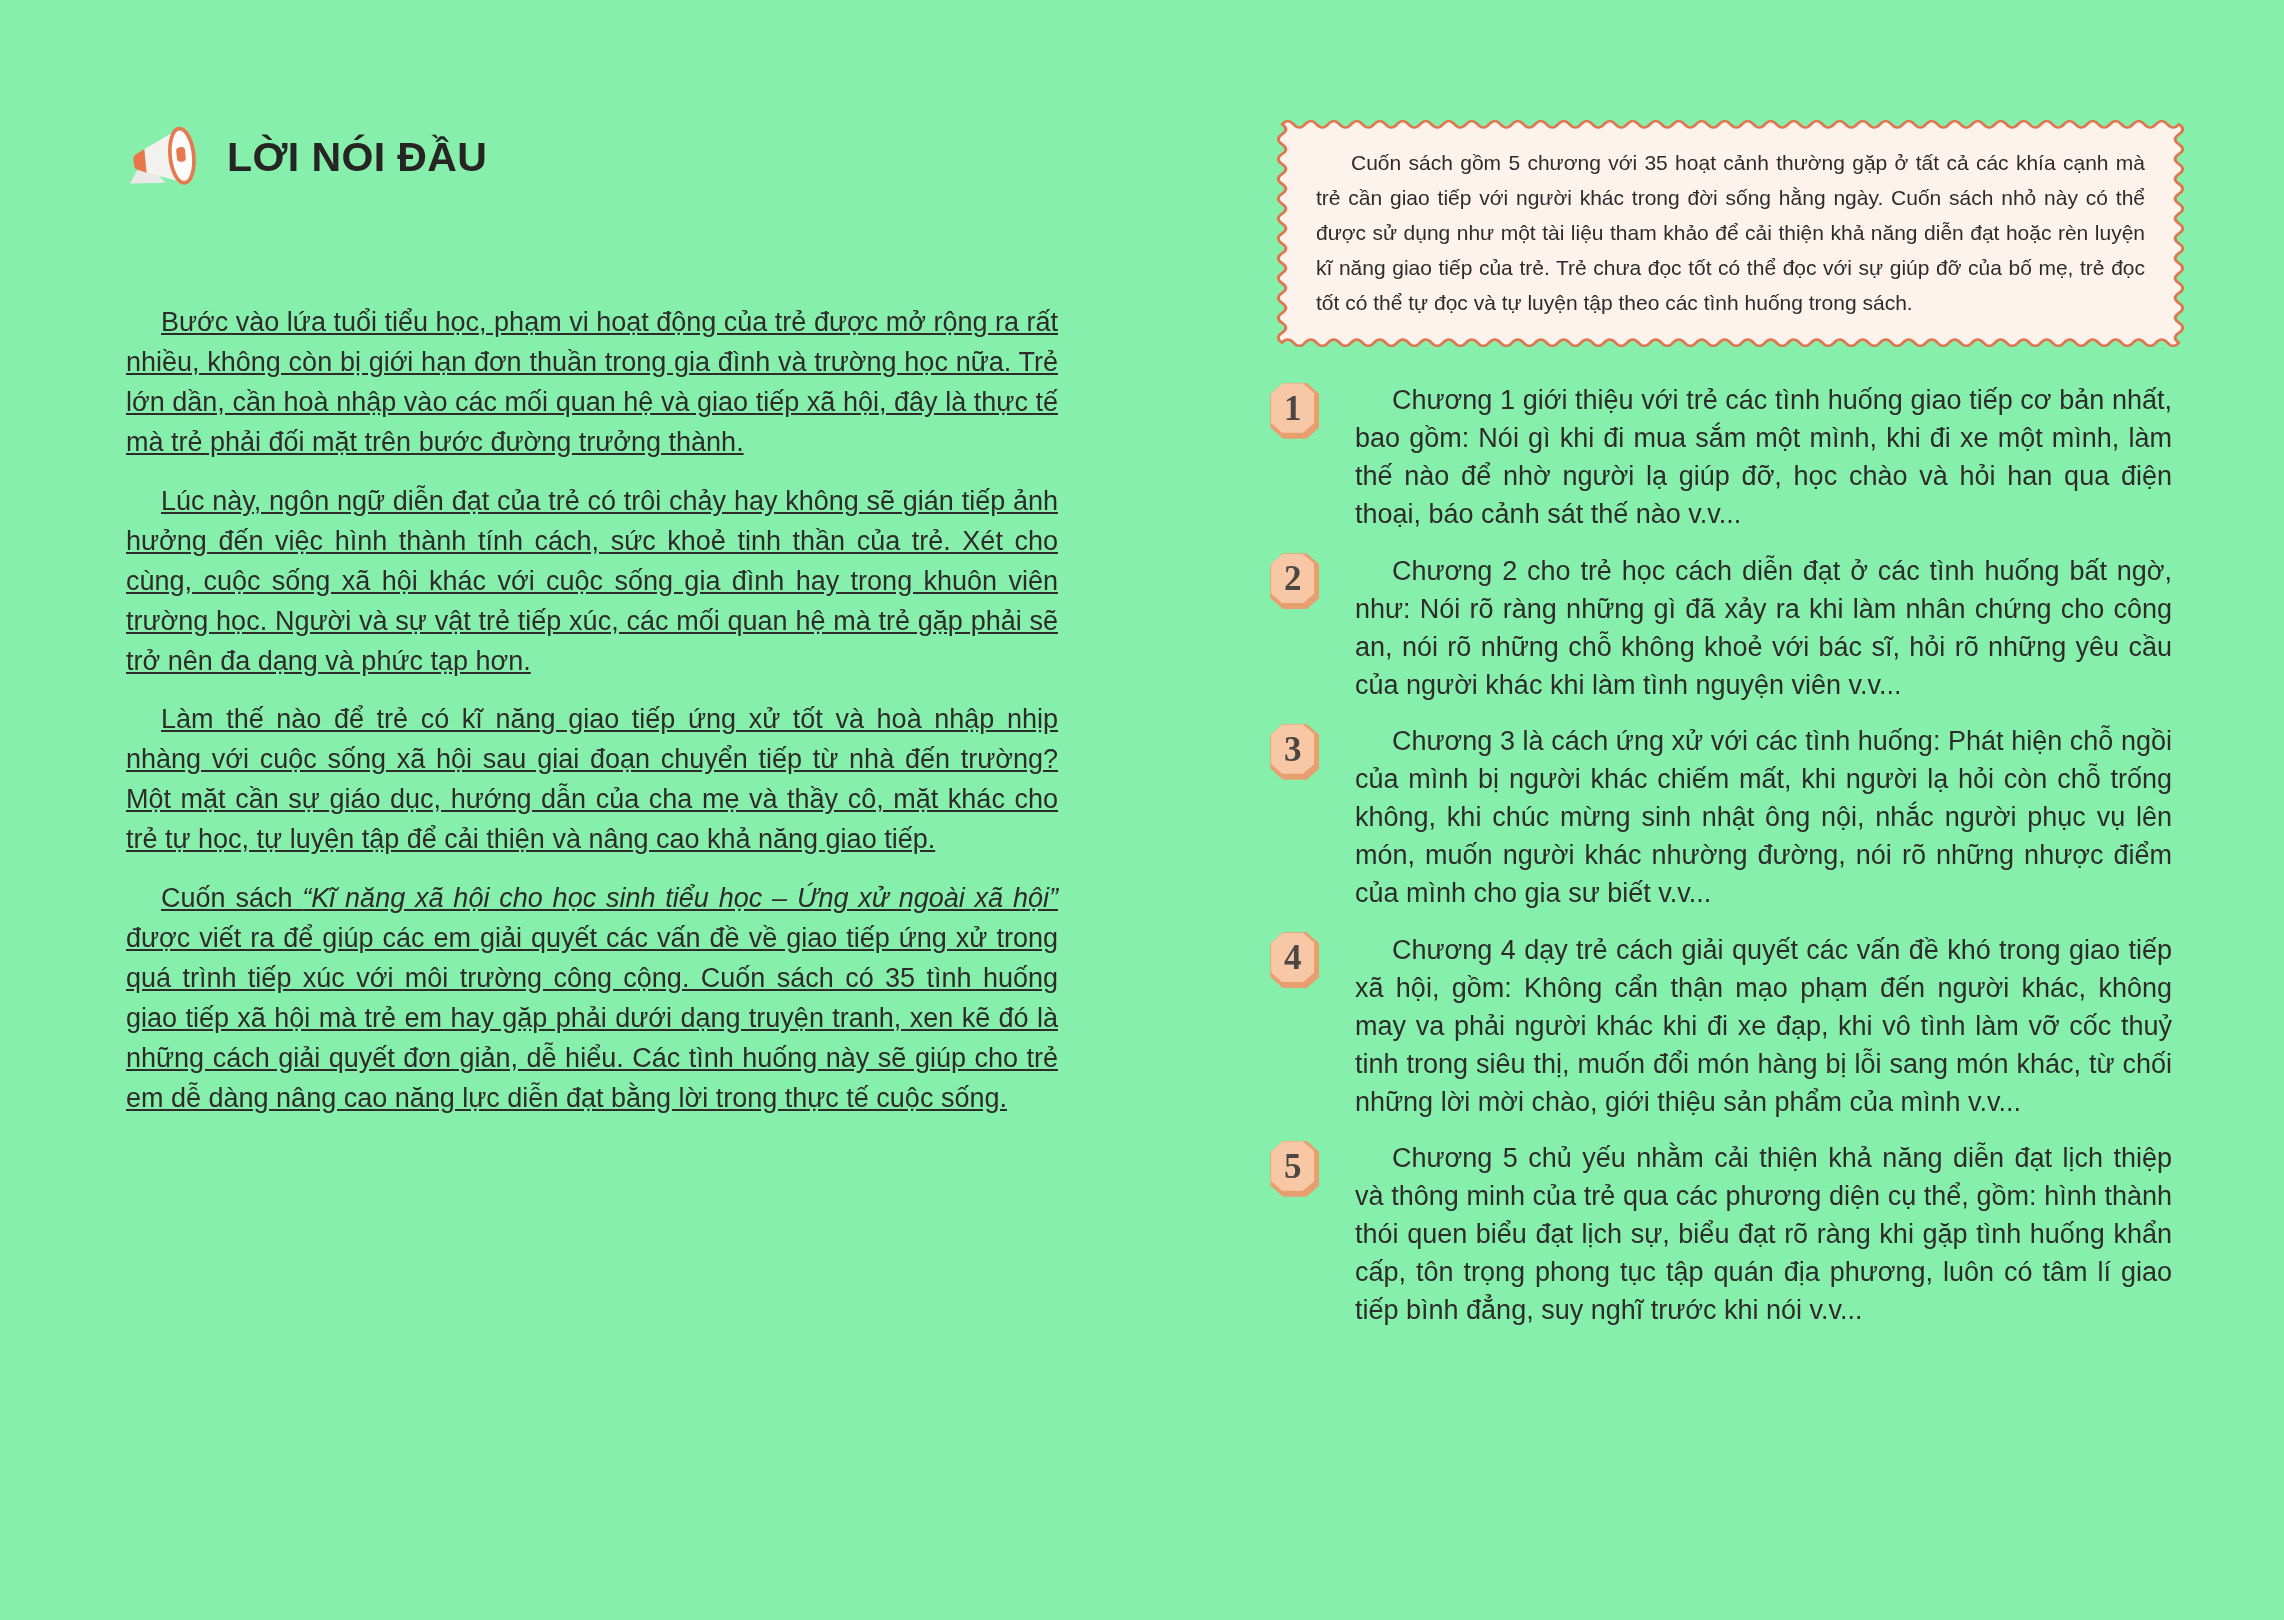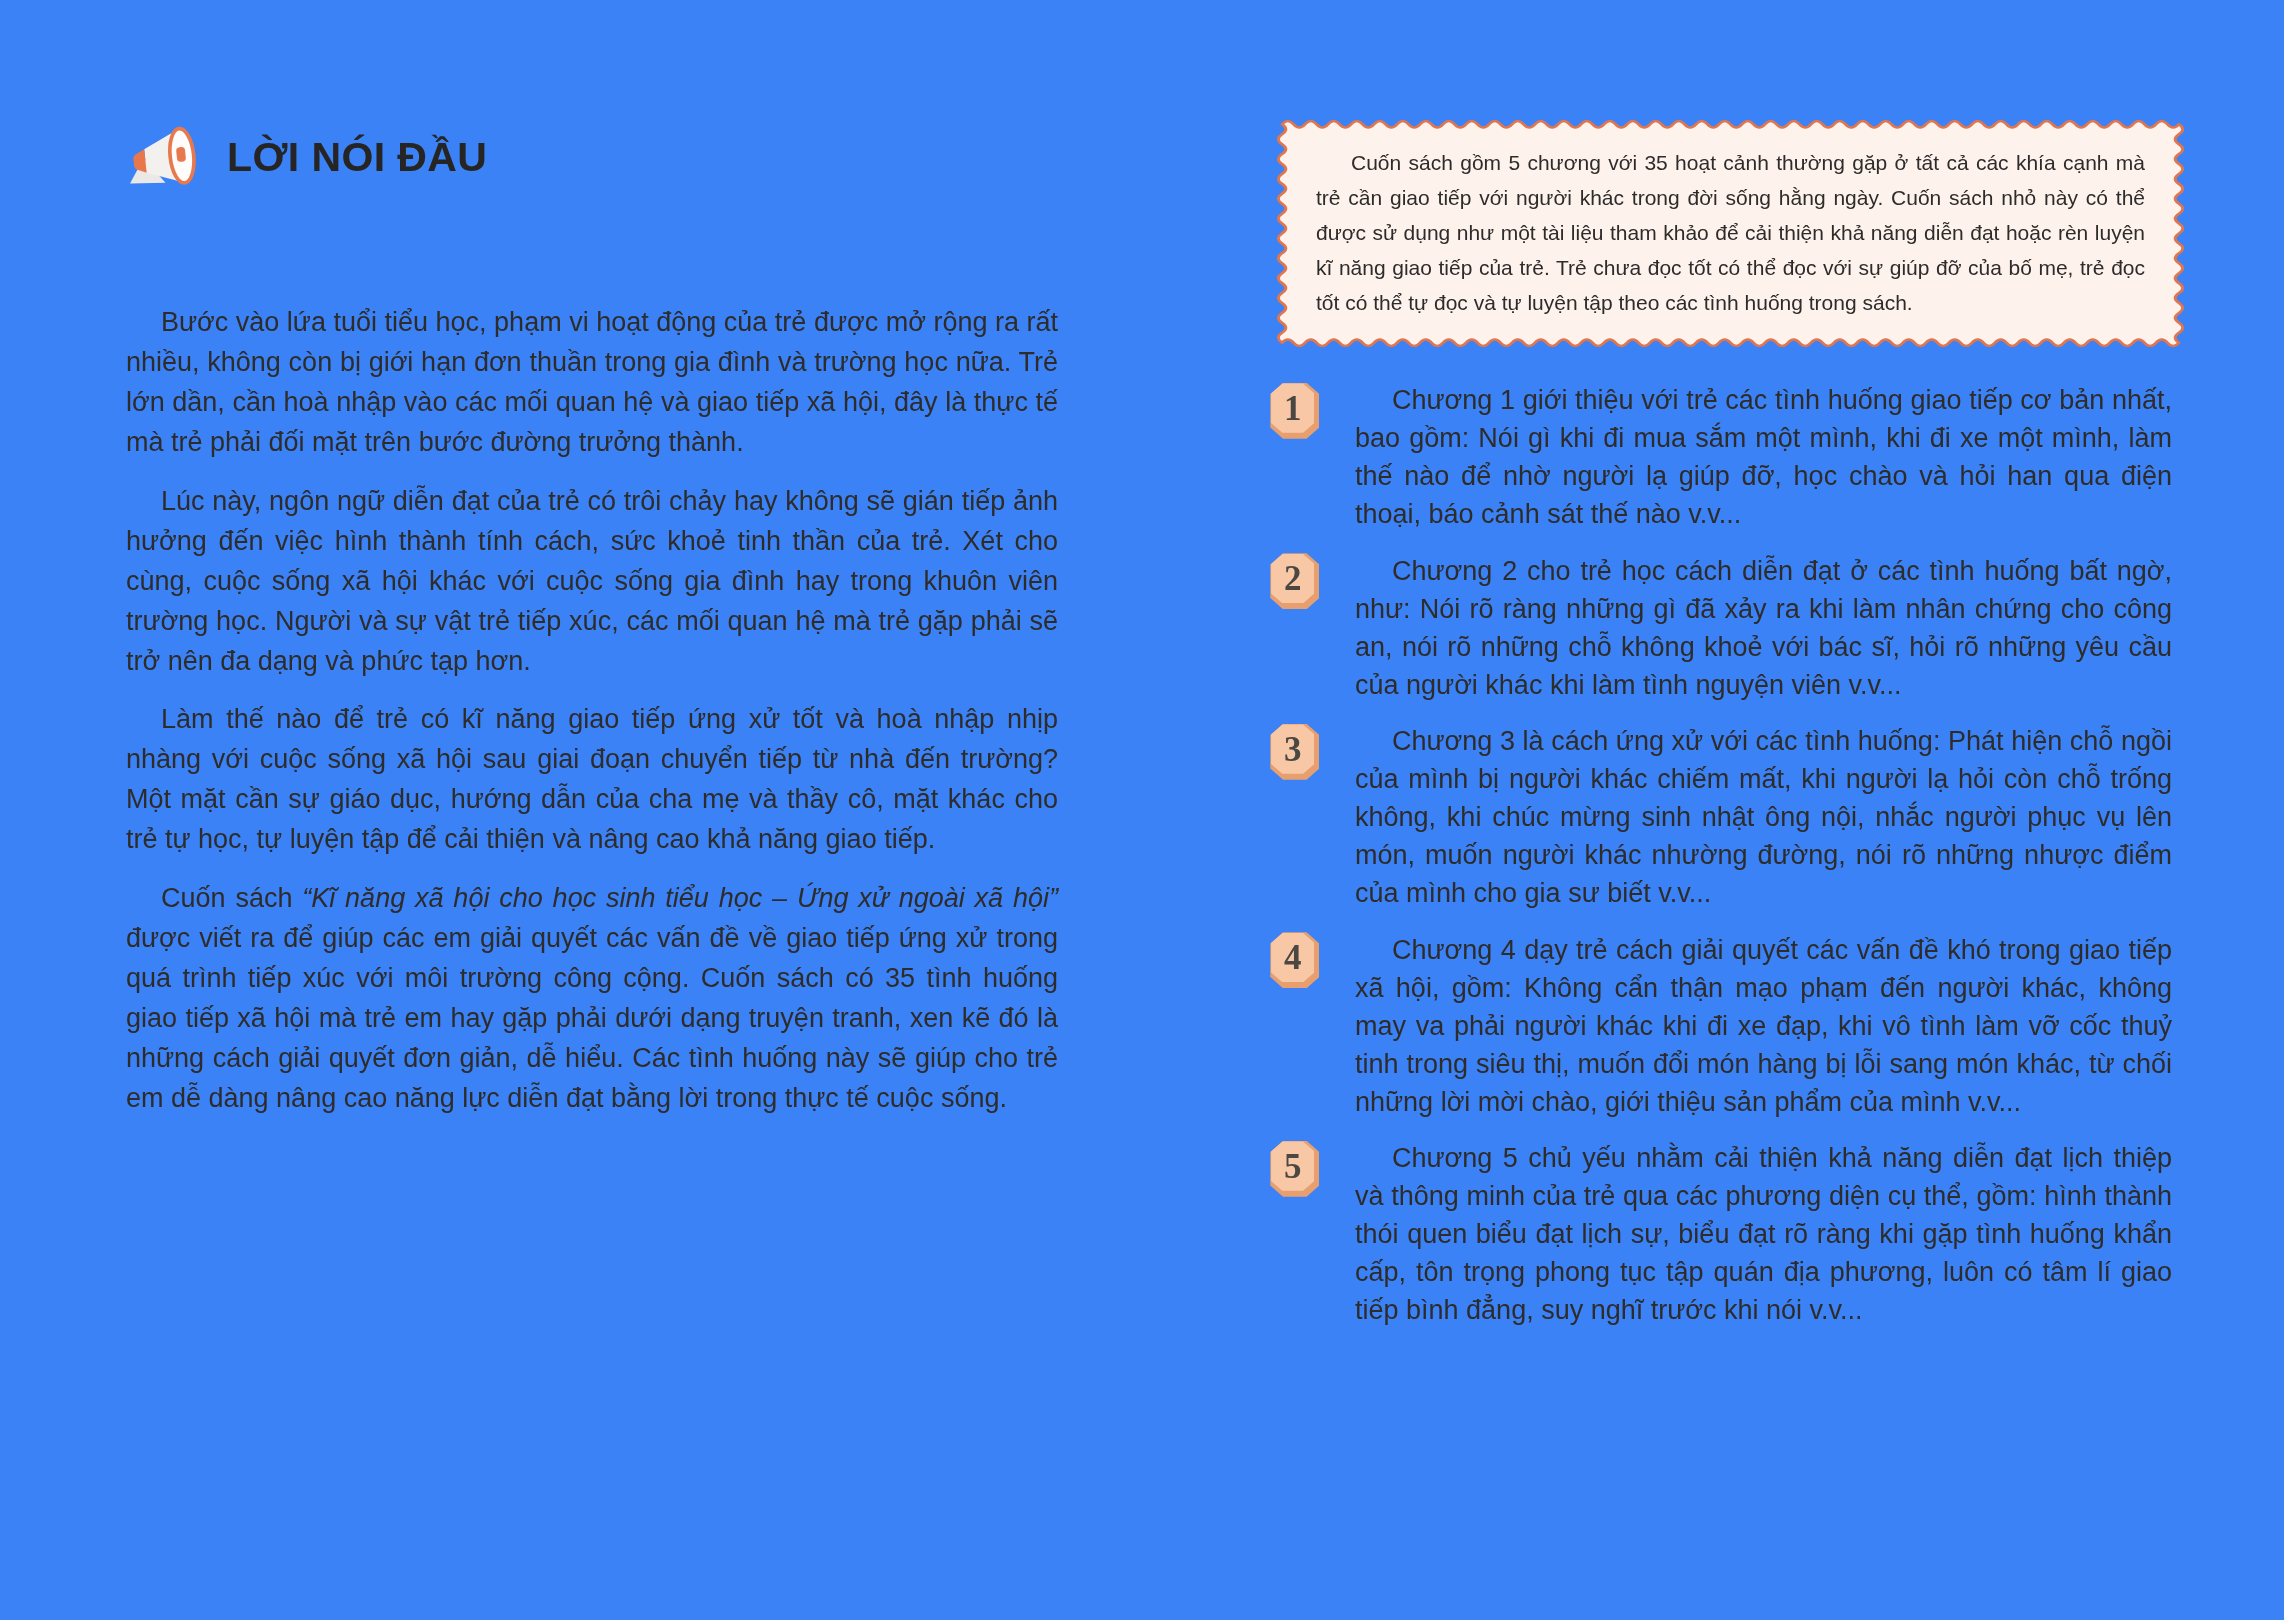--- a/index.html
+++ b/index.html
@@ -1,20 +1,20 @@
 <!DOCTYPE html>
 <html lang="vi" style="font-size:13.5px"><head>
 <meta charset="utf-8">
 <style>
   html, body { margin: 0; padding: 0; background: #ffffff; }
   .spread {
     position: relative;
     width: 2284px;
     height: 1620px;
-    background: #3b82f6;
+    background: #86efac;
     font-family: "Liberation Sans", "DejaVu Sans", sans-serif;
     color: #2e2c2b;
     overflow: hidden;
   }
   .page { position: absolute; top: 120px; }
   .page.left  { left: 126px;  width: 932px; }
   .page.right { left: 1277px; width: 907px; }
 
   .page-header { display: flex; align-items: center; }
   .page.left  .page-header { margin-bottom: 108px; }
@@ -32,20 +32,21 @@
   }
 
   
   .body-text p {
     margin: 0 0 18.5px 0;
     font-size: 27px;
     line-height: 40px;
     text-align: justify;
     text-indent: 35px;
     color: #2e2c2b;
+    text-decoration: underline;
   }
   .body-text em { font-style: italic; }
 
   
   .intro-box {
     position: relative;
     margin-bottom: 34px;
     padding: 25px 39px 27px 39px;
   }
   .intro-box svg.wavy {

